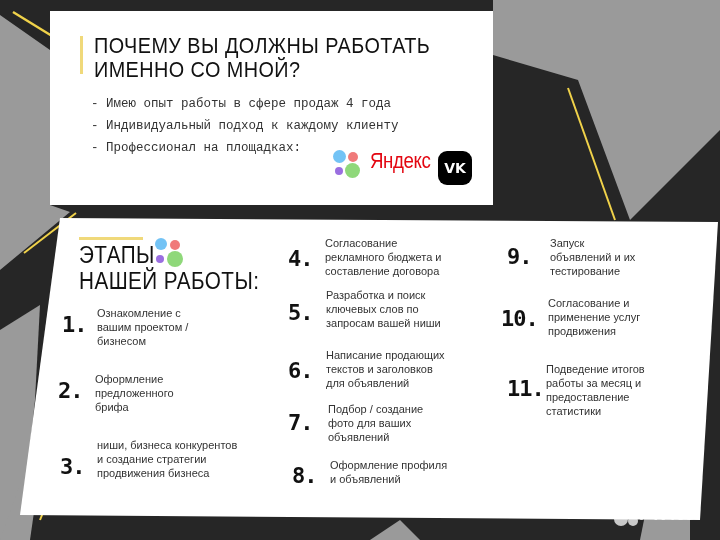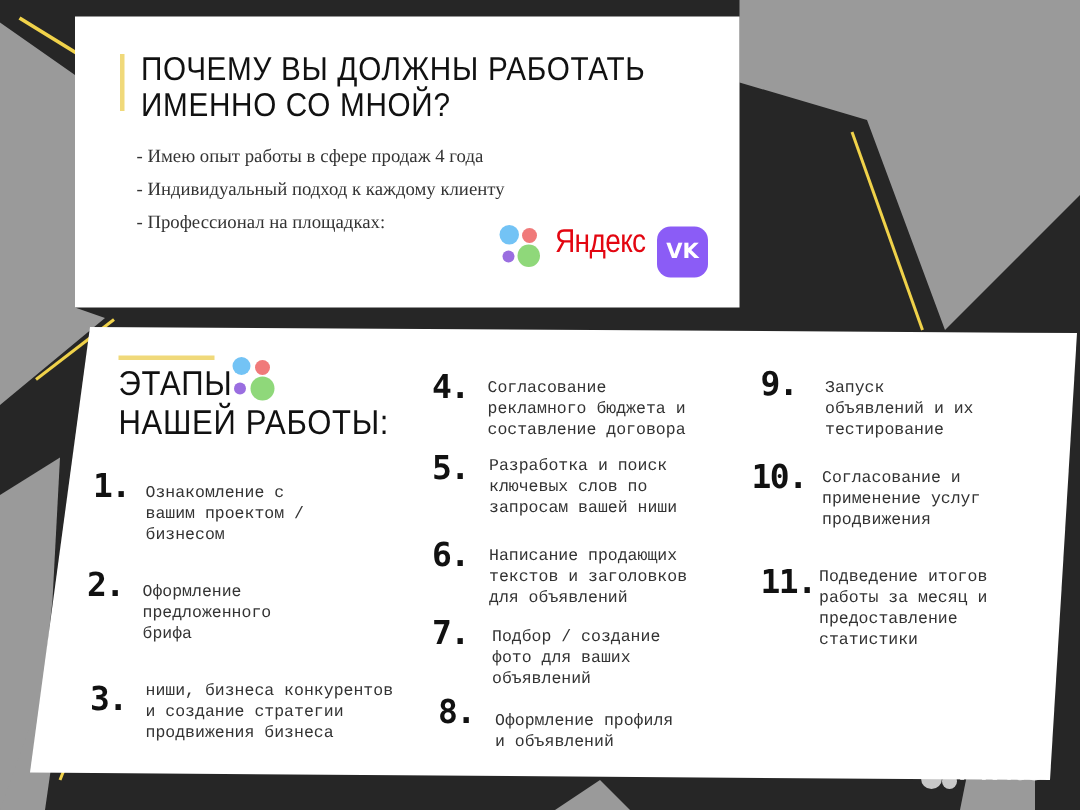--- a/index.html
+++ b/index.html
@@ -3,31 +3,31 @@
 <meta charset="utf-8">
 <style>
   * { box-sizing: border-box; margin: 0; padding: 0; }
   html, body { width: 720px; height: 540px; overflow: hidden; }
   body { position: relative; background: #262626; font-family: "DejaVu Sans", sans-serif; }
   .bg { position: absolute; left: 0; top: 0; width: 720px; height: 540px; }
   .card { position: absolute; background: #ffffff; }
   .card-top { left: 50px; top: 11px; width: 443px; height: 194px; }
   .title-bar { position: absolute; left: 80px; top: 36px; width: 3px; height: 38px; background: #f0d97a; }
   .title { position: absolute; left: 94px; top: 34px; font-family: "Liberation Sans", sans-serif; font-size: 22px; line-height: 24px; color: #111; transform: scaleX(0.9); transform-origin: left top; letter-spacing: 0.5px; }
-  .bullets { position: absolute; left: 91px; top: 95px; font-family: Liberation Serif, serif; font-size: 12.5px; color: #333; }
+  .bullets { position: absolute; left: 91px; top: 95px; font-family: Liberation Mono, monospace; font-size: 12.5px; color: #333; }
   .bullets div { height: 22px; line-height: 18px; }
   .dots { position: absolute; }
   .dot { position: absolute; border-radius: 50%; }
   .yandex { position: absolute; left: 370px; top: 148px; font-family: "Liberation Sans", sans-serif; font-size: 22px; color: #e30611; transform: scaleX(0.85); transform-origin: left top; letter-spacing: -0.5px; }
-  .vk { position: absolute; left: 438px; top: 151px; width: 34px; height: 34px; background: #8b5cf6; border-radius: 9px; color: #fff; font-family: "DejaVu Sans", sans-serif; font-weight: bold; font-size: 14px; line-height: 34px; text-align: center; }
+  .vk { position: absolute; left: 438px; top: 151px; width: 34px; height: 34px; background: #000000; border-radius: 9px; color: #fff; font-family: "DejaVu Sans", sans-serif; font-weight: bold; font-size: 14px; line-height: 34px; text-align: center; }
   .steps-accent { position: absolute; left: 79px; top: 237px; width: 64px; height: 3px; background: #f0d97a; }
   .steps-title { position: absolute; left: 79px; top: 242px; font-family: "Liberation Sans", sans-serif; font-size: 23px; line-height: 26px; color: #111; transform: scaleX(0.9); transform-origin: left top; letter-spacing: 0.5px; }
   .step { position: absolute; }
   .step .num { position: absolute; font-family: "DejaVu Sans Mono", monospace; font-weight: bold; font-size: 22px; color: #111; letter-spacing: -1px; }
-  .step .txt { position: absolute; font-family: Liberation Mono, monospace; font-size: 11px; line-height: 14px; color: #333; white-space: nowrap; margin-top: 16px; }
+  .step .txt { position: absolute; font-family: Liberation Sans, sans-serif; font-size: 11px; line-height: 14px; color: #333; white-space: nowrap; }
   .avito { position: absolute; left: 612px; top: 500px; font-family: "Liberation Sans", sans-serif; font-size: 26px; color: rgba(255,255,255,0.75); }
 </style>
 </head>
 <body>
 
 <svg class="bg" viewBox="0 0 720 540" xmlns="http://www.w3.org/2000/svg">
   <rect x="0" y="0" width="720" height="540" fill="#262626"></rect>
 
   <polygon points="0,15 50,50 50,205 70,212 0,270" fill="#9a9a9a"></polygon>
   <polygon points="0,330 40,305 35,400 20,540 0,540" fill="#9a9a9a"></polygon>

